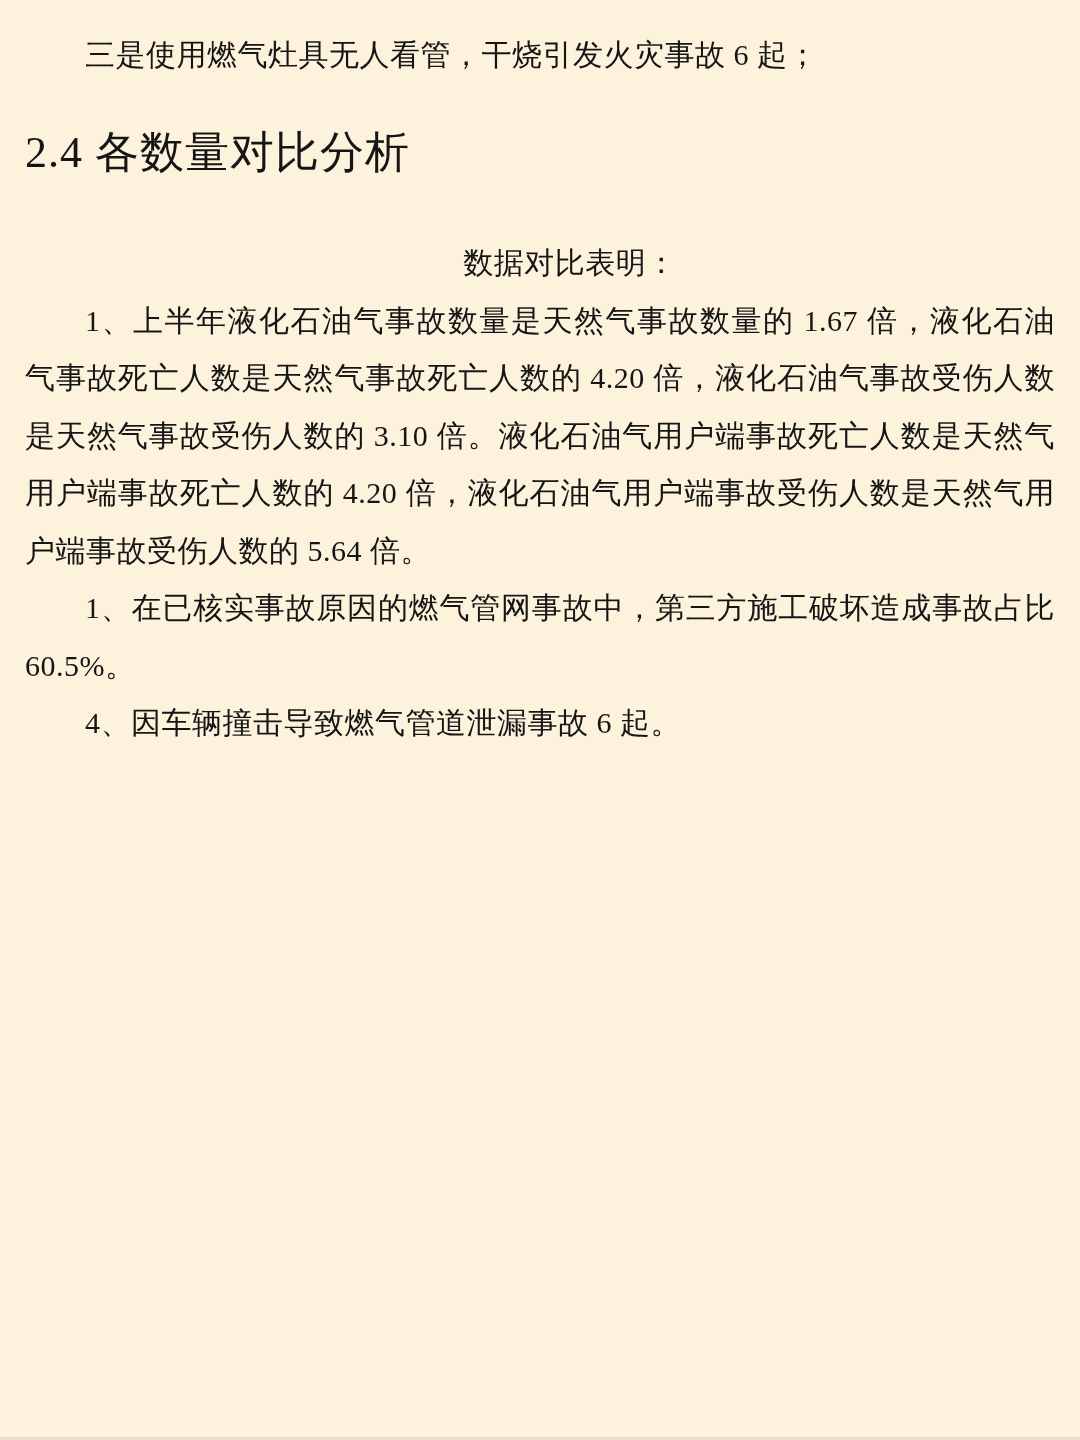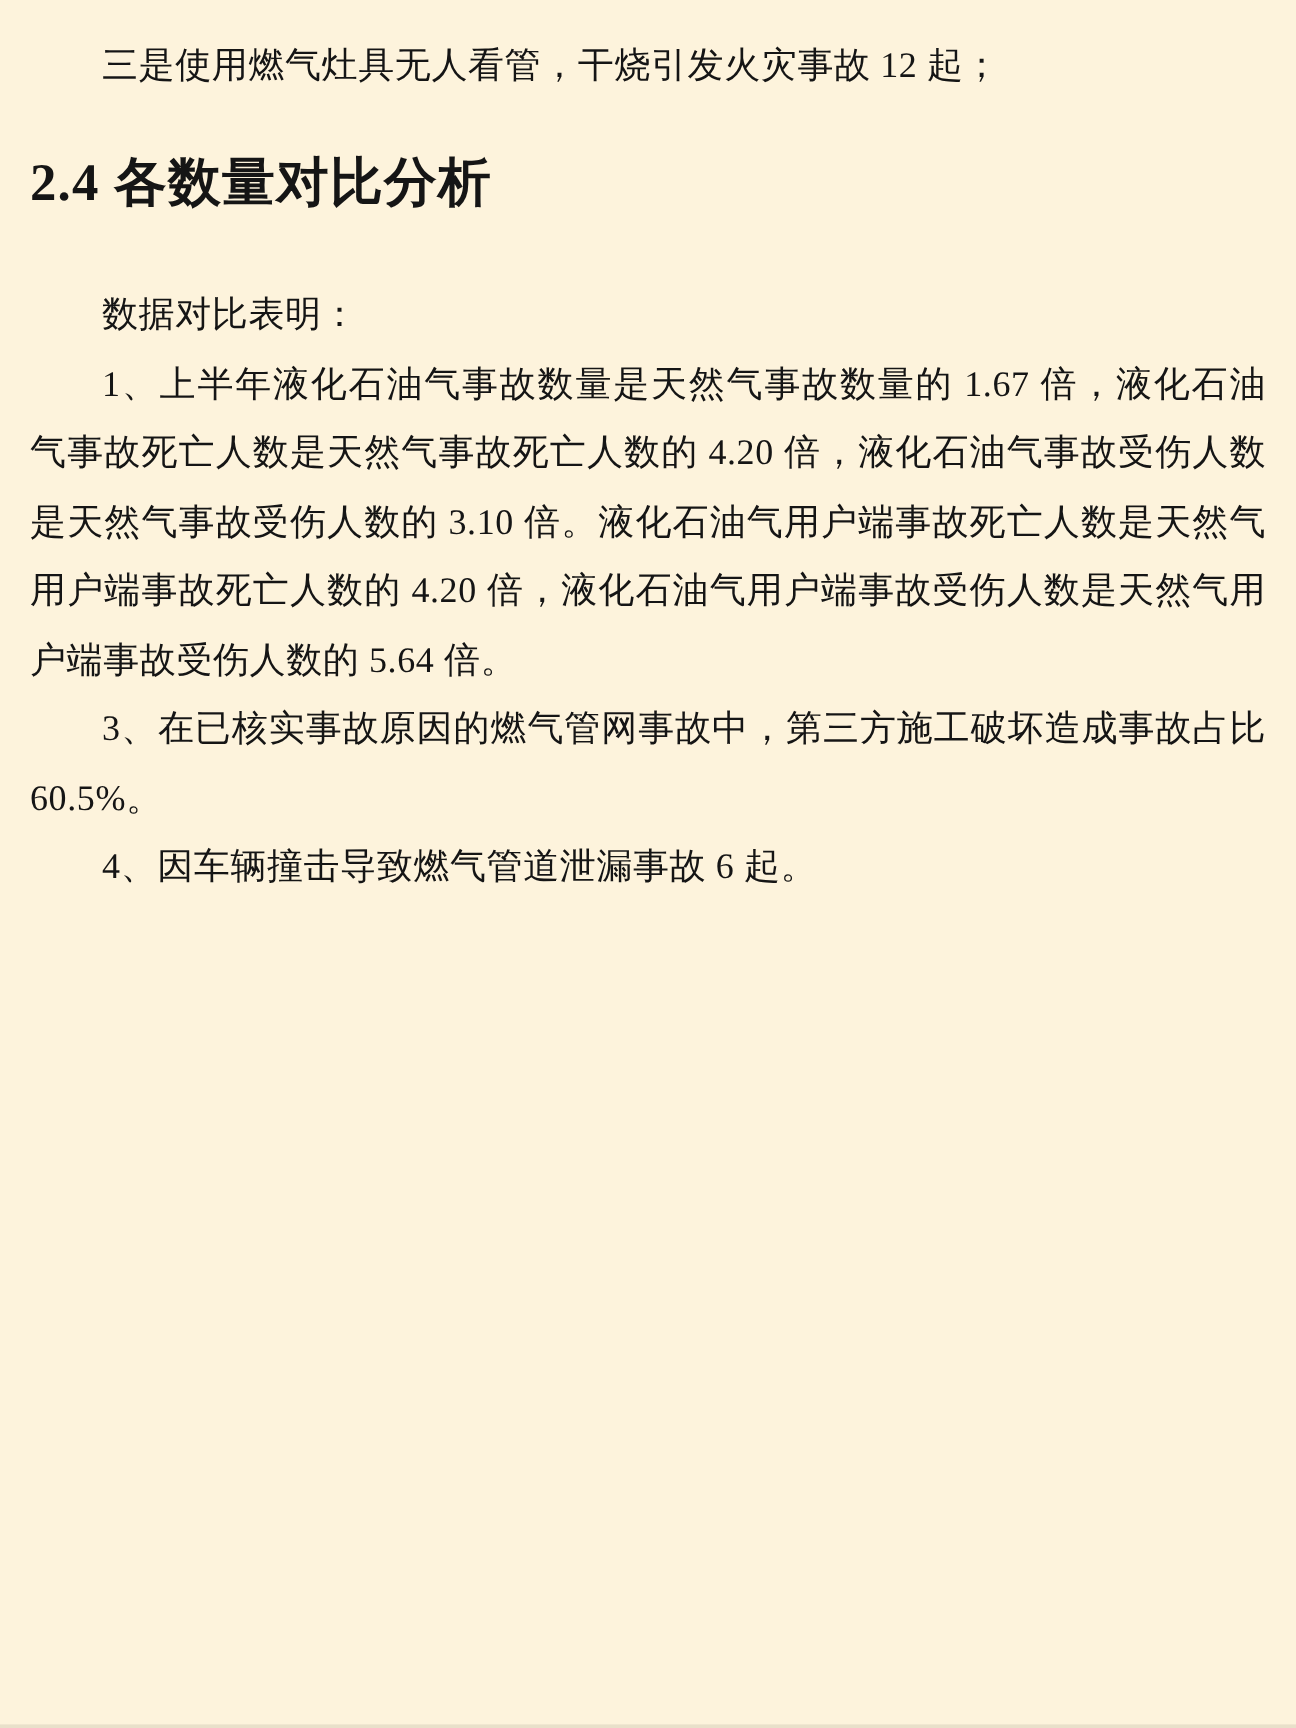--- a/index.html
+++ b/index.html
@@ -25,49 +25,49 @@
     margin: 0;
     font-size: 30px;
     line-height: 57.5px;
     text-align: justify;
     text-justify: inter-ideograph;
     text-indent: 2em;
     letter-spacing: 0.5px;
     word-break: break-all;
   }
   .lead {
-    text-align: left;
+    text-align: center;
   }
   .section-heading {
     margin: 44px 0 56px 0;
     font-size: 44px;
     line-height: 1.15;
-    font-weight: bold;
+    font-weight: normal;
     text-indent: 0;
     letter-spacing: 1px;
   }
   .page-bottom-edge {
     position: absolute;
     left: 0;
     bottom: 0;
     width: 100%;
     height: 3px;
     background: #e9e0ca;
   }
 </style>
 </head>
 <body>
 
 <div class="page">
 
-  <p class="para">三是使用燃气灶具无人看管，干烧引发火灾事故 12 起；</p>
+  <p class="para">三是使用燃气灶具无人看管，干烧引发火灾事故 6 起；</p>
 
   <h2 class="section-heading">2.4 各数量对比分析</h2>
 
   <p class="para lead">数据对比表明：</p>
 
   <p class="para">1、上半年液化石油气事故数量是天然气事故数量的 1.67 倍，液化石油气事故死亡人数是天然气事故死亡人数的 4.20 倍，液化石油气事故受伤人数是天然气事故受伤人数的 3.10 倍。液化石油气用户端事故死亡人数是天然气用户端事故死亡人数的 4.20 倍，液化石油气用户端事故受伤人数是天然气用户端事故受伤人数的 5.64 倍。</p>
-  <p class="para">3、在已核实事故原因的燃气管网事故中，第三方施工破坏造成事故占比 60.5%。</p>
+  <p class="para">1、在已核实事故原因的燃气管网事故中，第三方施工破坏造成事故占比 60.5%。</p>
   <p class="para">4、因车辆撞击导致燃气管道泄漏事故 6 起。</p>
 
 </div>
 
 <div class="page-bottom-edge"></div>
 
 </body></html>

